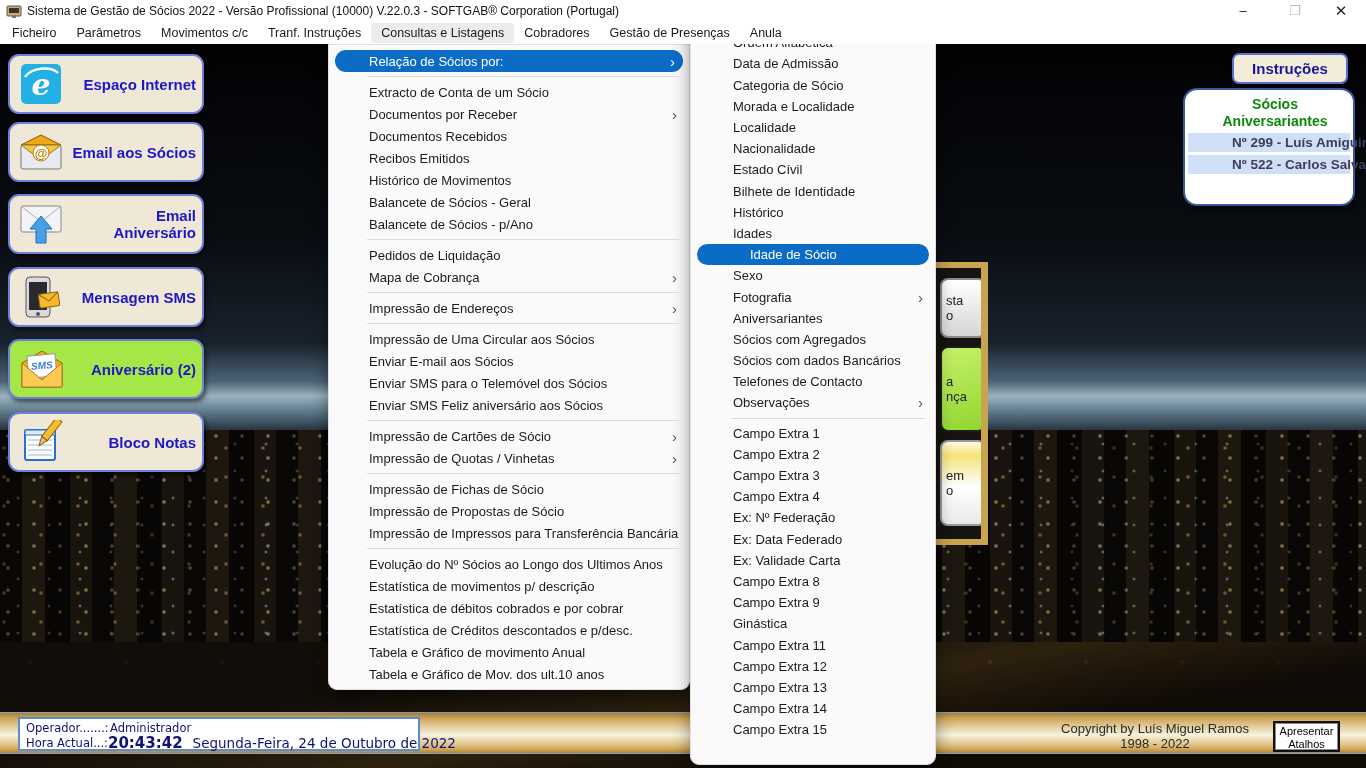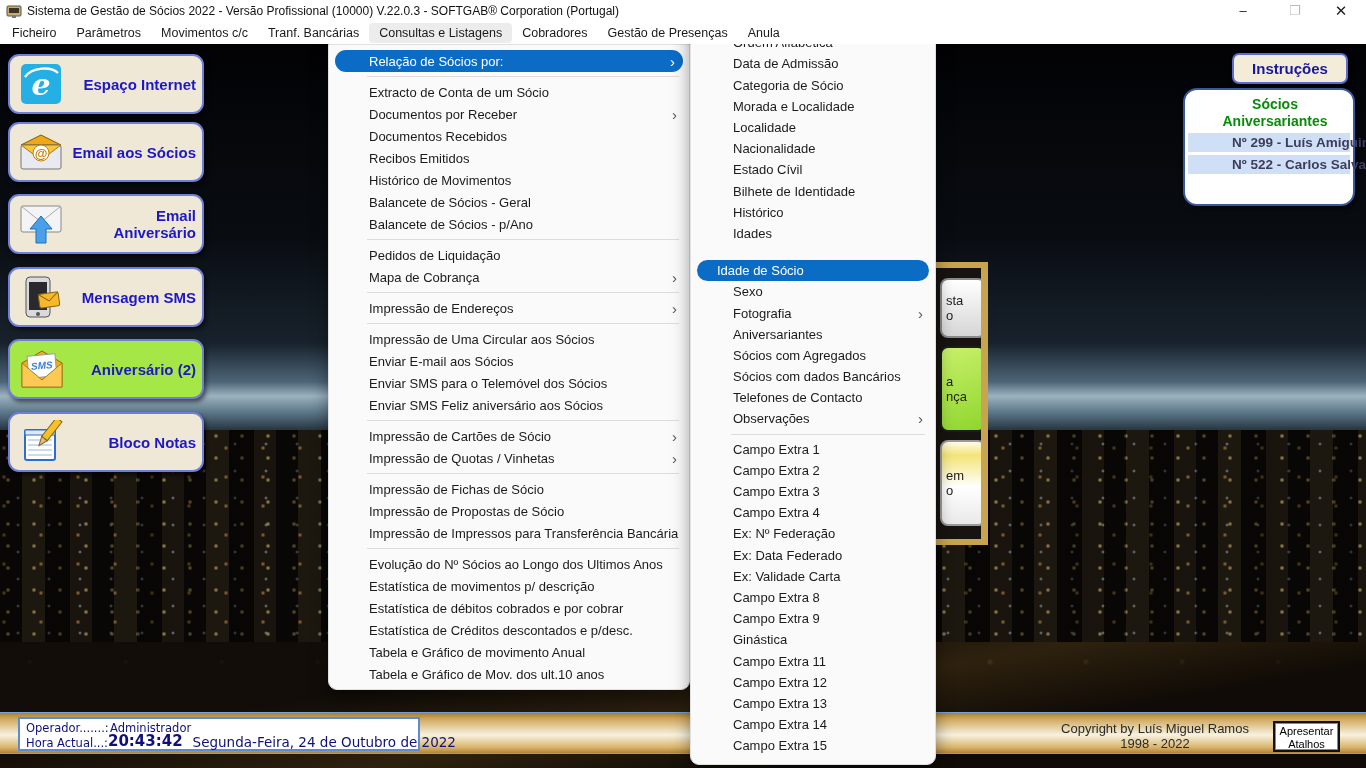--- a/index.html
+++ b/index.html
@@ -51,21 +51,21 @@
   .menu1{position:absolute;left:328px;top:44px;width:362px;height:646px;box-sizing:border-box;
          background:#fafafa;border:1px solid #e0e0e0;border-radius:0 0 9px 9px;
          box-shadow:0 10px 18px rgba(0,0,0,.4);z-index:50;padding-top:5px;overflow:hidden;}
   .menu1 .menu-item{height:22px;}
 
   
   .submenu{position:absolute;left:690px;top:5px;width:246px;height:760px;box-sizing:border-box;
          background:#fafafa;border:1px solid #e0e0e0;border-radius:9px;
          box-shadow:0 10px 18px rgba(0,0,0,.4);z-index:60;padding-top:5px;overflow:hidden;}
   .submenu .menu-item{height:21.2px;padding-left:42px;}
-  .submenu .menu-item.hl{padding-left:20px;margin-top:16px;}
+  .submenu .menu-item.hl{padding-left:53px;}
   .submenu .menu-sep{margin-left:40px;}
 
   .menu-item{display:flex;align-items:center;font-size:13px;color:#1b1b1b;
              padding:0 12px 0 40px;white-space:nowrap;box-sizing:border-box;}
   .menu-item .mi-arrow{display:none;margin-left:auto;color:#555;font-size:15px;line-height:1;}
   .menu-item.has-arrow .mi-arrow{display:block;}
   .menu-item.hl{background:#0b6cc6;color:#fff;border-radius:11px;margin:0 6px;padding:0 8px 0 34px;}
   .menu-item.hl .mi-arrow{color:#fff;}
   .menu-sep{height:1px;background:#dcdcdc;margin:4px 10px 4px 38px;}
 
@@ -89,21 +89,21 @@
   .bday .row{margin:3px 3px 0 3px;background:#cfe0f6;color:#3d3d5c;font-weight:bold;font-size:13.5px;
         height:19px;line-height:19px;text-align:center;white-space:nowrap;padding-left:44px;}
 
   
   .gold-bar{position:absolute;left:0;top:712px;width:1366px;height:42px;z-index:30;
         background:linear-gradient(180deg,#a8812f 0%,#cfa75c 14%,#f7f2df 55%,#d9b46a 86%,#b08436 100%);
         border-top:1px solid #7aa0d8;border-bottom:1px solid #7aa0d8;box-sizing:border-box;}
   .status-box{position:absolute;left:18px;top:717px;width:402px;height:34px;box-sizing:border-box;
         background:#fff;border:2px solid #5b8bd0;z-index:35;
         font-family:"DejaVu Sans",sans-serif;color:#10107a;padding:1px 6px;}
-  .status-row{display:flex;align-items:flex-end;height:15px;font-size:11.5px;white-space:nowrap;}
+  .status-row{display:flex;align-items:center;height:15px;font-size:11.5px;white-space:nowrap;}
   .status-row .sl{width:84px;}
   .status-row .time{font-size:15px;font-weight:bold;margin-right:10px;}
   .status-row .date{font-size:13.5px;}
   .copyright{position:absolute;left:1040px;top:721px;width:230px;text-align:center;z-index:35;
         color:#2a2a2a;font-size:13px;line-height:15px;}
   .shortcut-btn{position:absolute;left:1273px;top:721px;width:67px;height:31px;box-sizing:border-box;
         background:#fff;border:2px solid #111;box-shadow:inset 0 0 0 1px #888;z-index:35;
         font-size:11px;line-height:13px;color:#000;text-align:center;padding-top:2px;}
 </style>
 </head>
@@ -129,21 +129,21 @@
     <span class="ttl">Sistema de Gestão de Sócios 2022 - Versão Profissional (10000) V.22.0.3 - SOFTGAB® Corporation (Portugal)</span>
     <span class="wbtn min">–</span>
     <span class="wbtn max">❐</span>
     <span class="wbtn cls">✕</span>
   </div>
 
   <div class="menubar" id="menubar">
       <div class="mb-item">Ficheiro</div>
       <div class="mb-item">Parâmetros</div>
       <div class="mb-item">Movimentos c/c</div>
-      <div class="mb-item">Tranf. Bancárias</div>
+      <div class="mb-item">Tranf. Instruções</div>
       <div class="mb-item active">Consultas e Listagens</div>
       <div class="mb-item">Cobradores</div>
       <div class="mb-item">Gestão de Presenças</div>
       <div class="mb-item">Anula</div>
     </div>
 
   <div class="side-btn" style="top:54px">
     <span class="side-icon">
       <svg width="40" height="40" viewBox="0 0 40 40">
           <rect width="40" height="40" rx="5" fill="#24b0e4"></rect>

